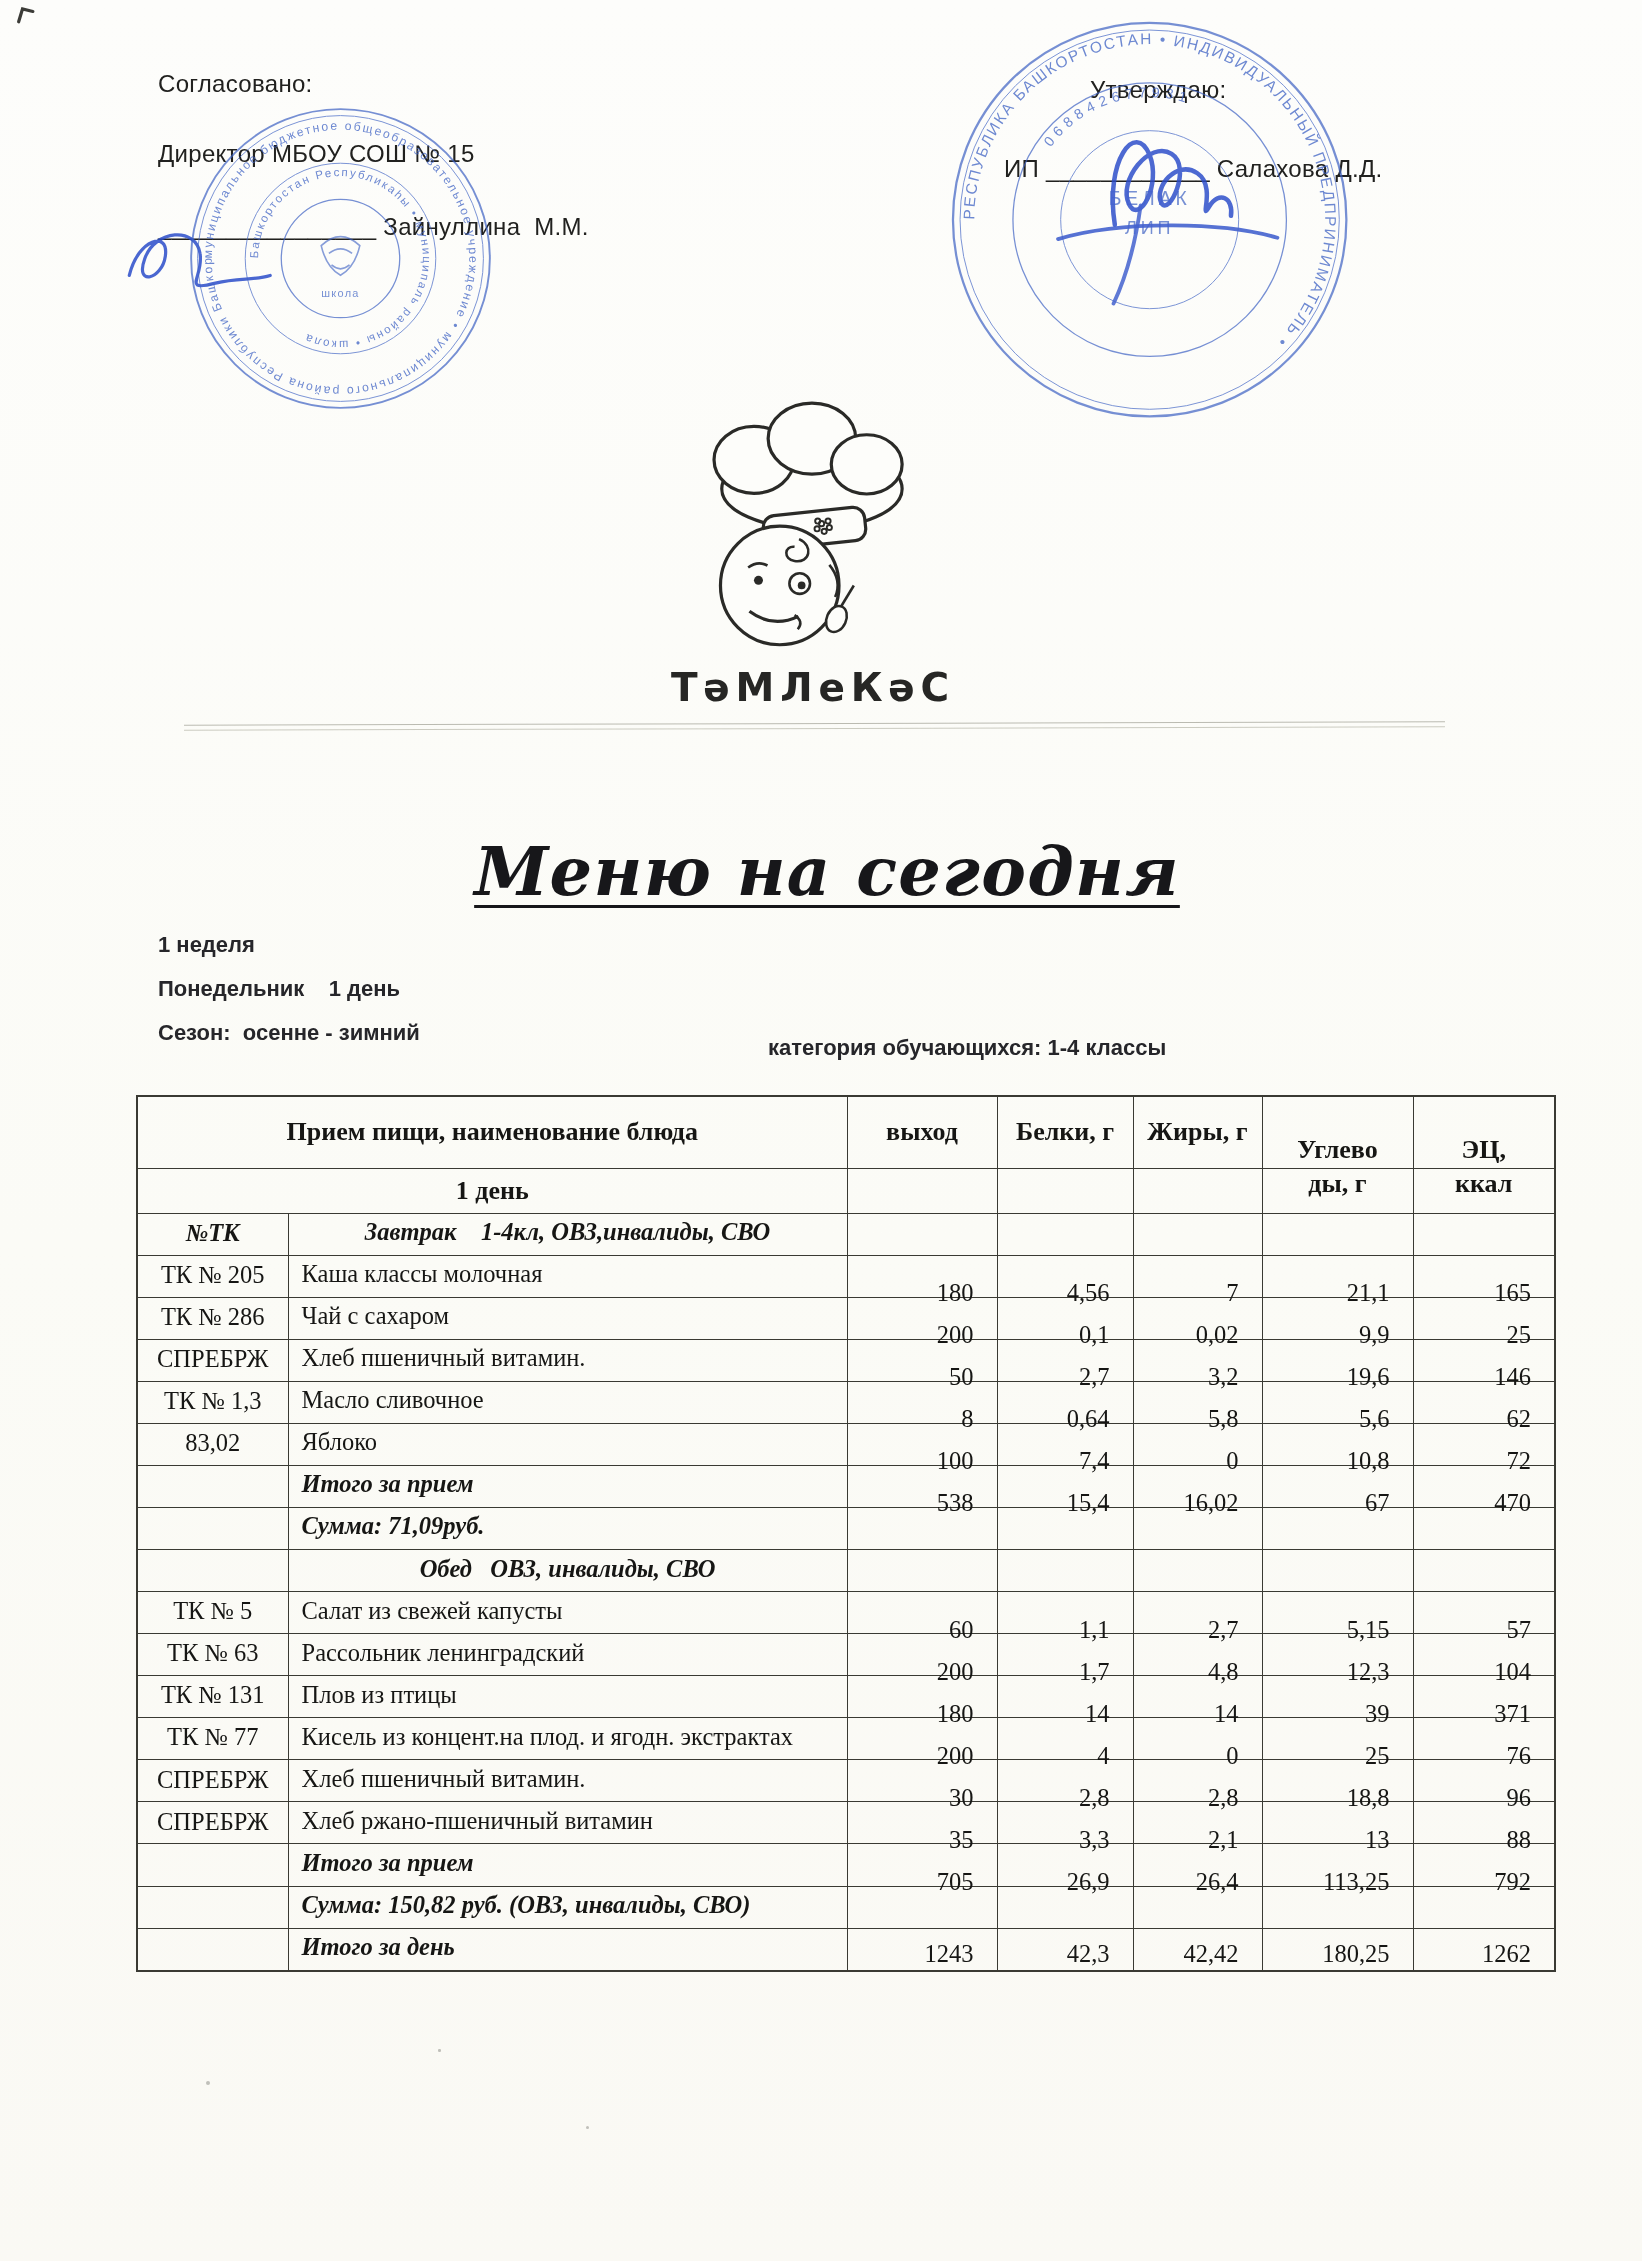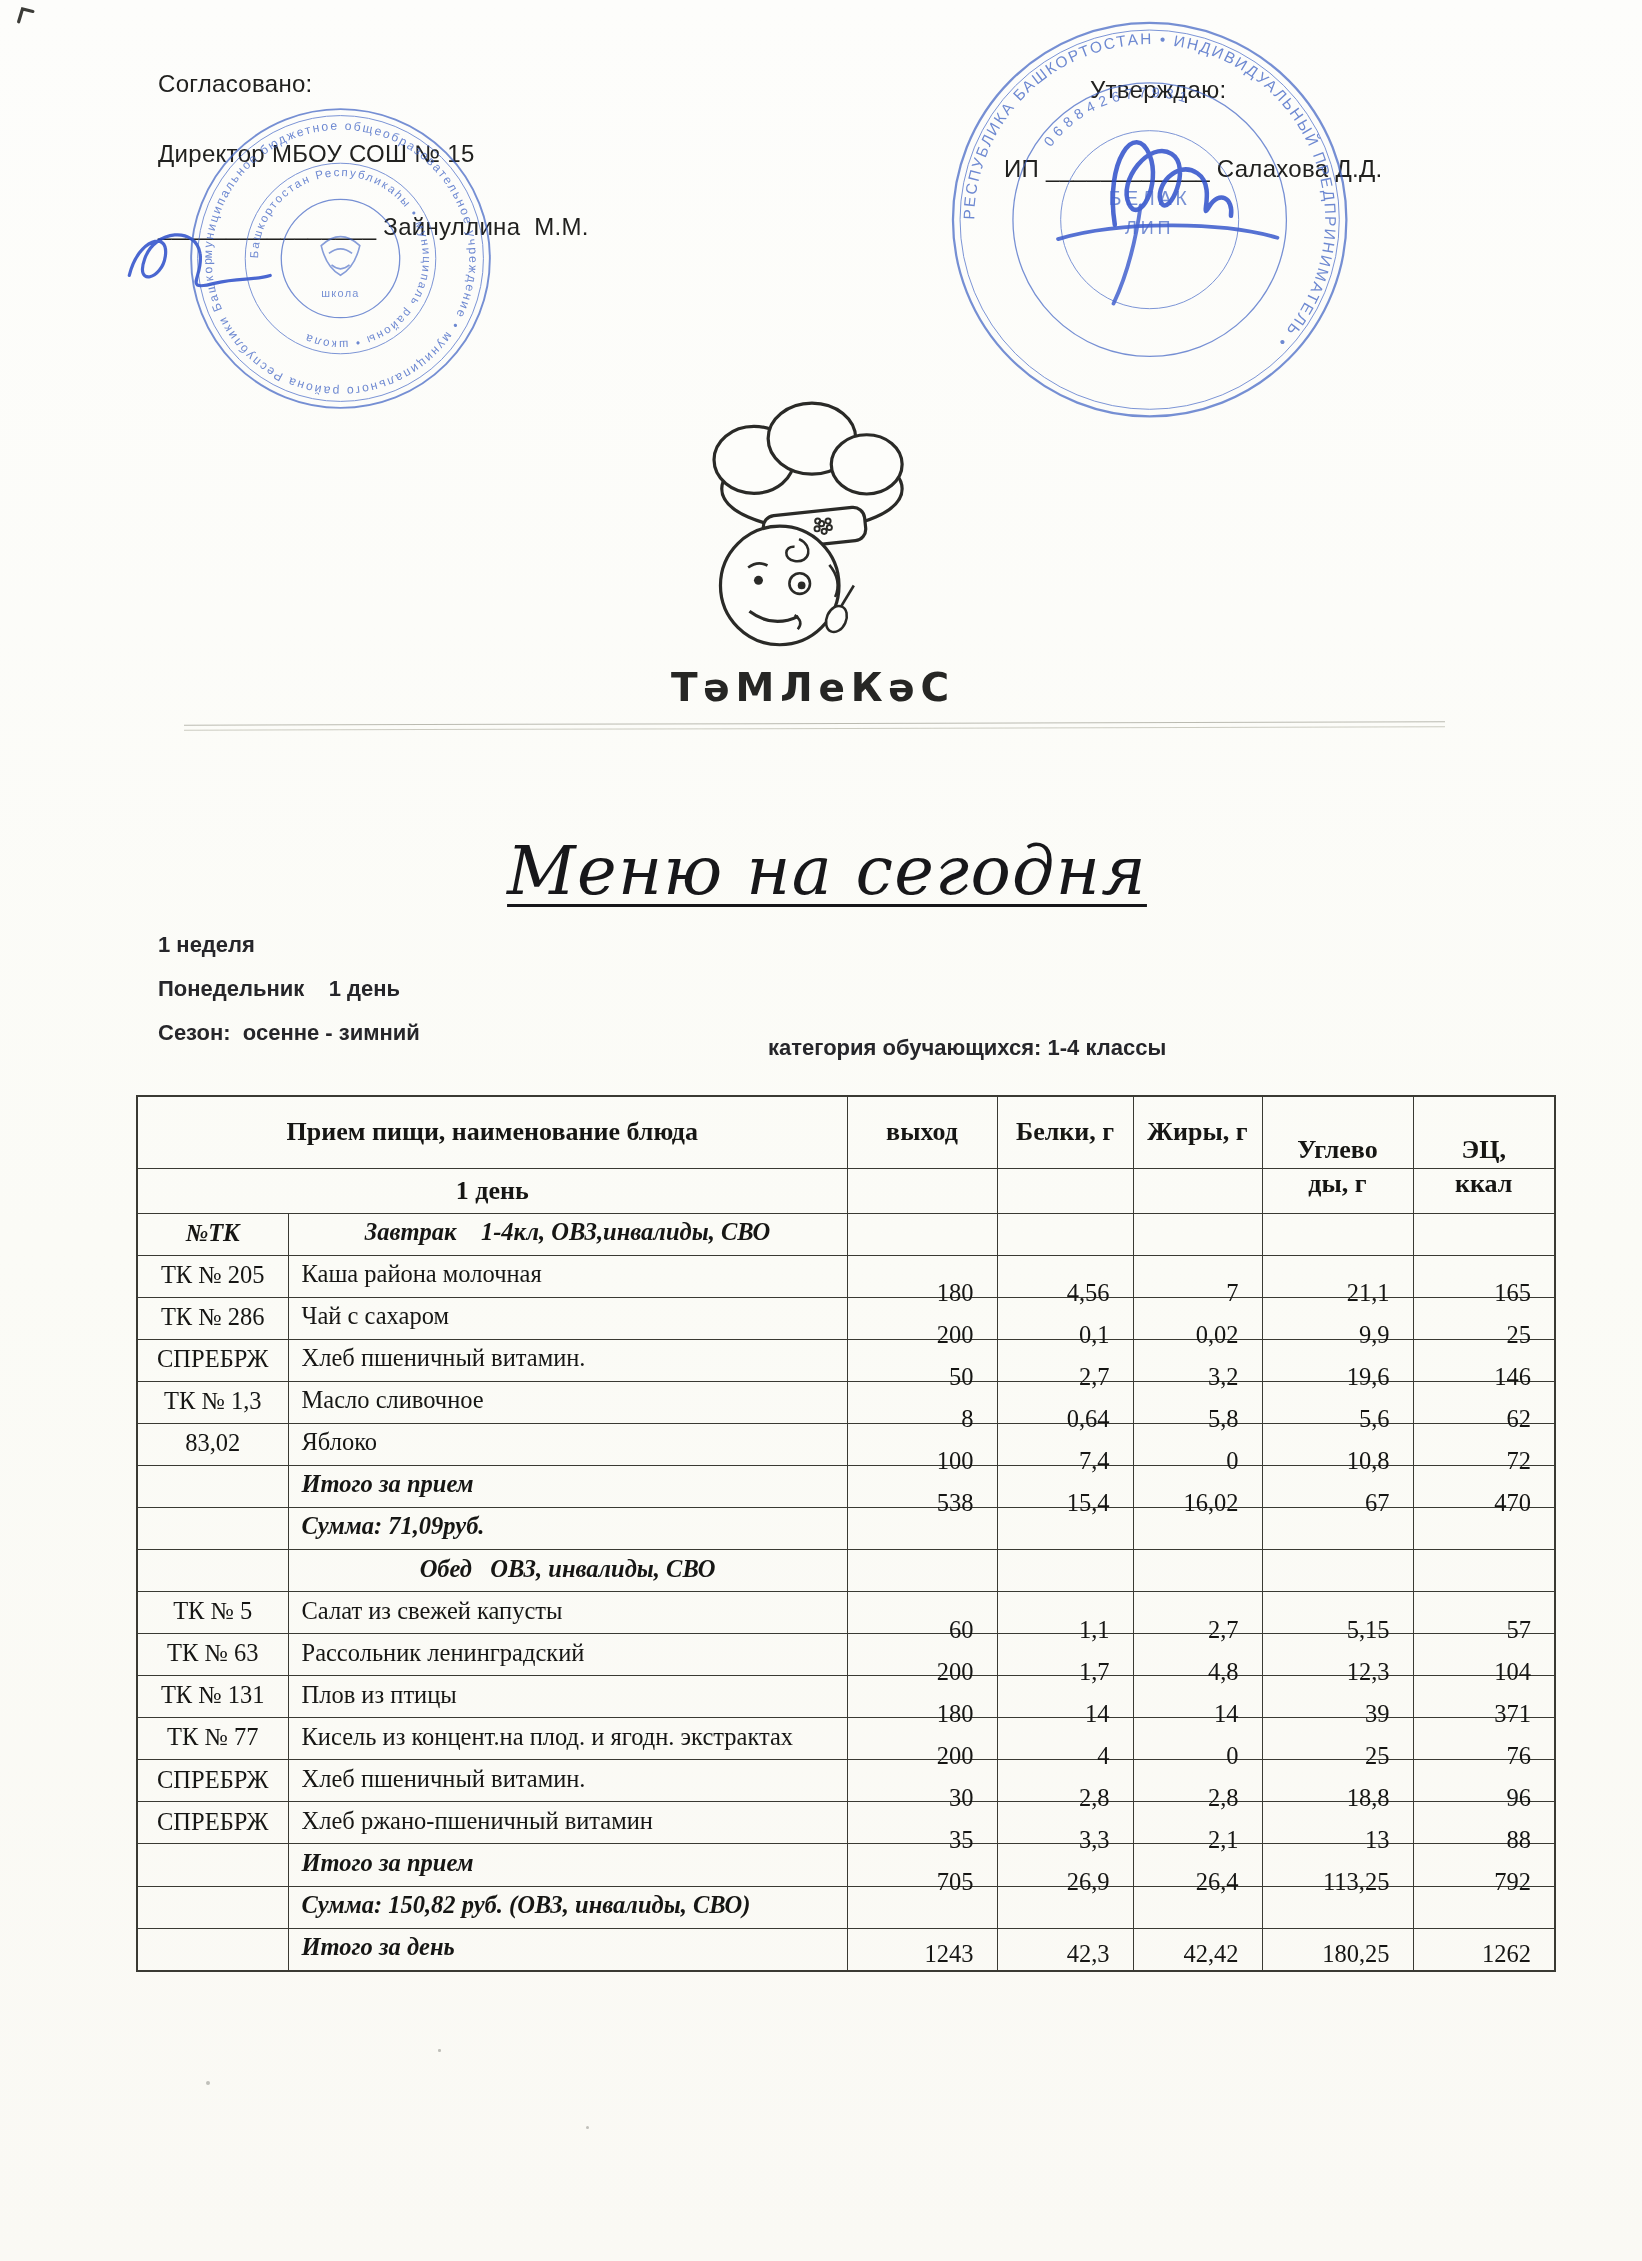--- a/index.html
+++ b/index.html
@@ -21,21 +21,21 @@
   
   .brand { font-family:"DejaVu Sans",sans-serif; font-weight:bold; font-size:39px; letter-spacing:5.8px;
            color:#262624; text-align:center; }
 
   
   .divider { height:6.4px; border-top:1.3px solid #b4b4aa; border-bottom:1.3px solid #c6c6bb;
              transform:rotate(-0.15deg); opacity:0.9; }
 
   
   .doc-title { width:100%; text-align:center; font-family:"DejaVu Serif",serif; font-style:italic;
-               font-weight:normal; font-size:67px; letter-spacing:1.3px; color:#17171a;padding-left:11px; }
+               font-weight:bold; font-size:67px; letter-spacing:1.3px; color:#17171a;padding-left:11px; }
   .doc-title span { text-decoration:underline; text-decoration-thickness:3.2px; text-underline-offset:10.3px; }
 
   
   .meta { font-size:22px; font-weight:bold; color:#26262a; white-space:pre-wrap; }
 
   
   .menu-table { position:absolute; left:136px; top:1095px; width:1417px; border-collapse:collapse;
                 table-layout:fixed; font-family:"Liberation Serif",serif; color:#161614; }
   .menu-table th, .menu-table td { border:1.6px solid #3a3a33; vertical-align:middle; }
   .menu-table { border:2.6px solid #3a3a33; }
@@ -204,21 +204,21 @@
           <td class="c-tk bold">№ТК</td>
           <td class="c-name bold center">Завтрак    1-4кл, ОВЗ,инвалиды, СВО</td>
           <td class="c-num"></td>
           <td class="c-num"></td>
           <td class="c-num"></td>
           <td class="c-num"></td>
           <td class="c-num"></td>
         </tr>
         <tr>
           <td class="c-tk">ТК № 205</td>
-          <td class="c-name">Каша района молочная</td>
+          <td class="c-name">Каша классы молочная</td>
           <td class="c-num"><span class="shift">180</span></td>
           <td class="c-num"><span class="shift">4,56</span></td>
           <td class="c-num"><span class="shift">7</span></td>
           <td class="c-num"><span class="shift">21,1</span></td>
           <td class="c-num"><span class="shift">165</span></td>
         </tr>
         <tr>
           <td class="c-tk">ТК № 286</td>
           <td class="c-name">Чай с сахаром</td>
           <td class="c-num"><span class="shift">200</span></td>

